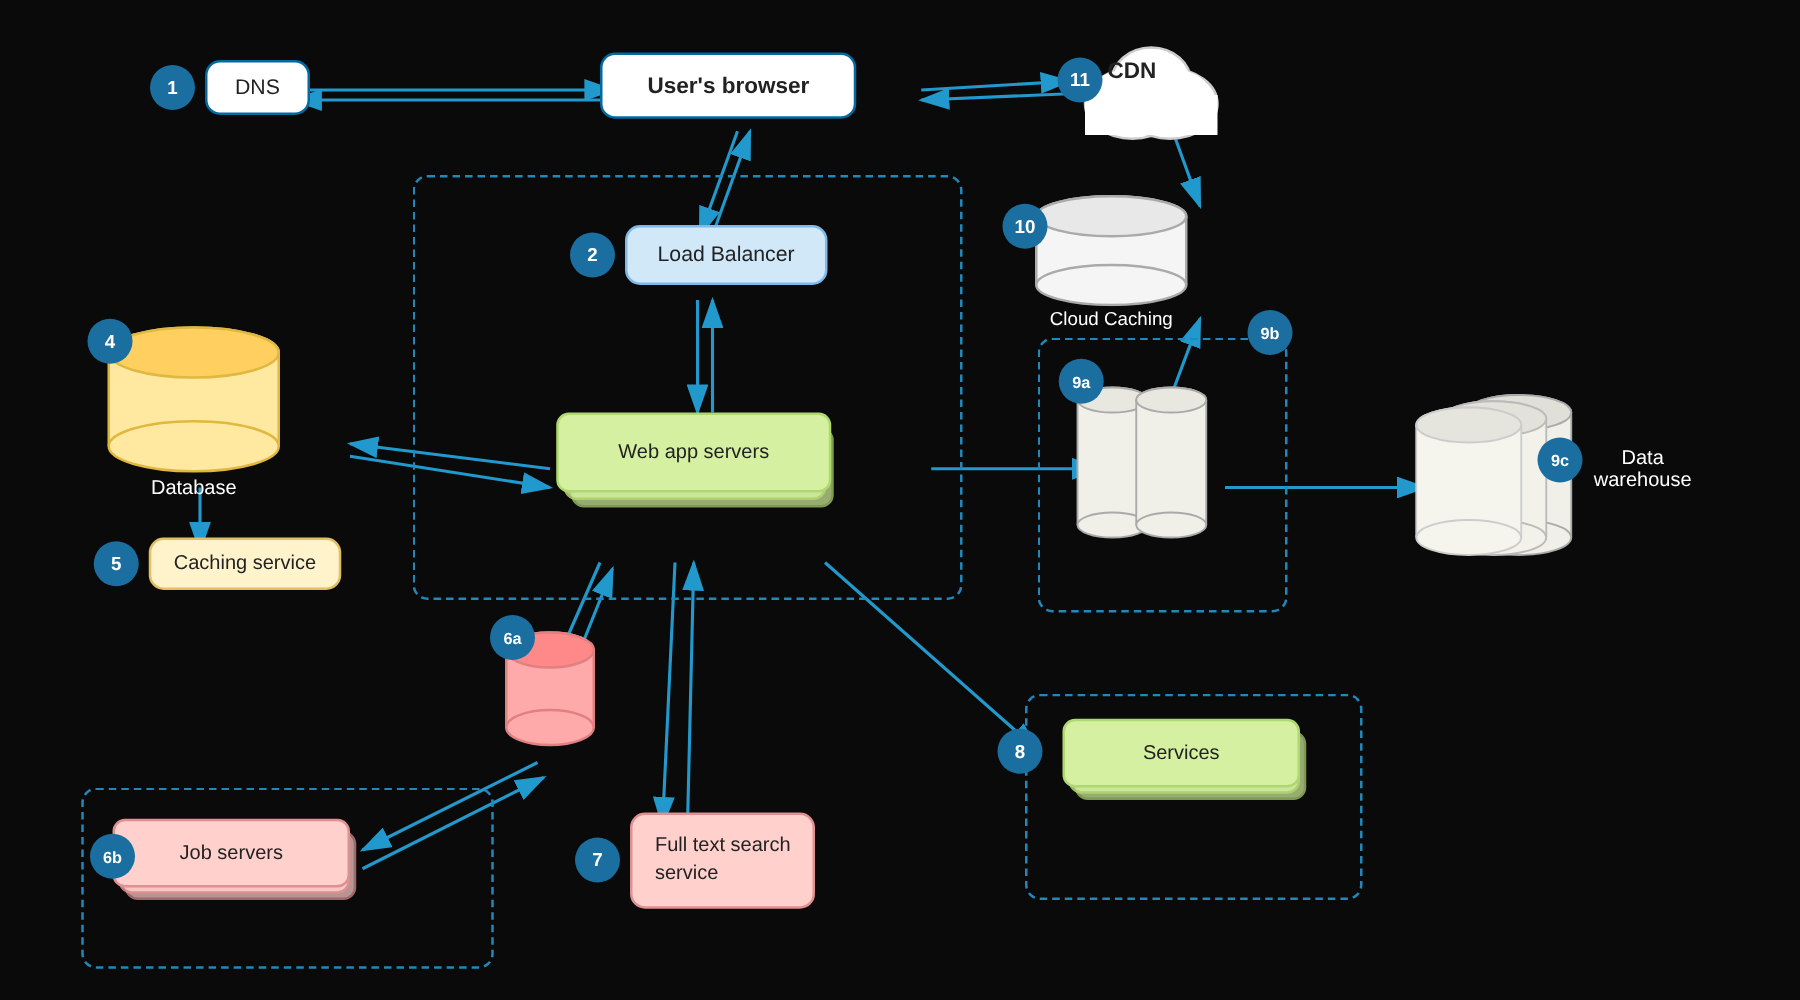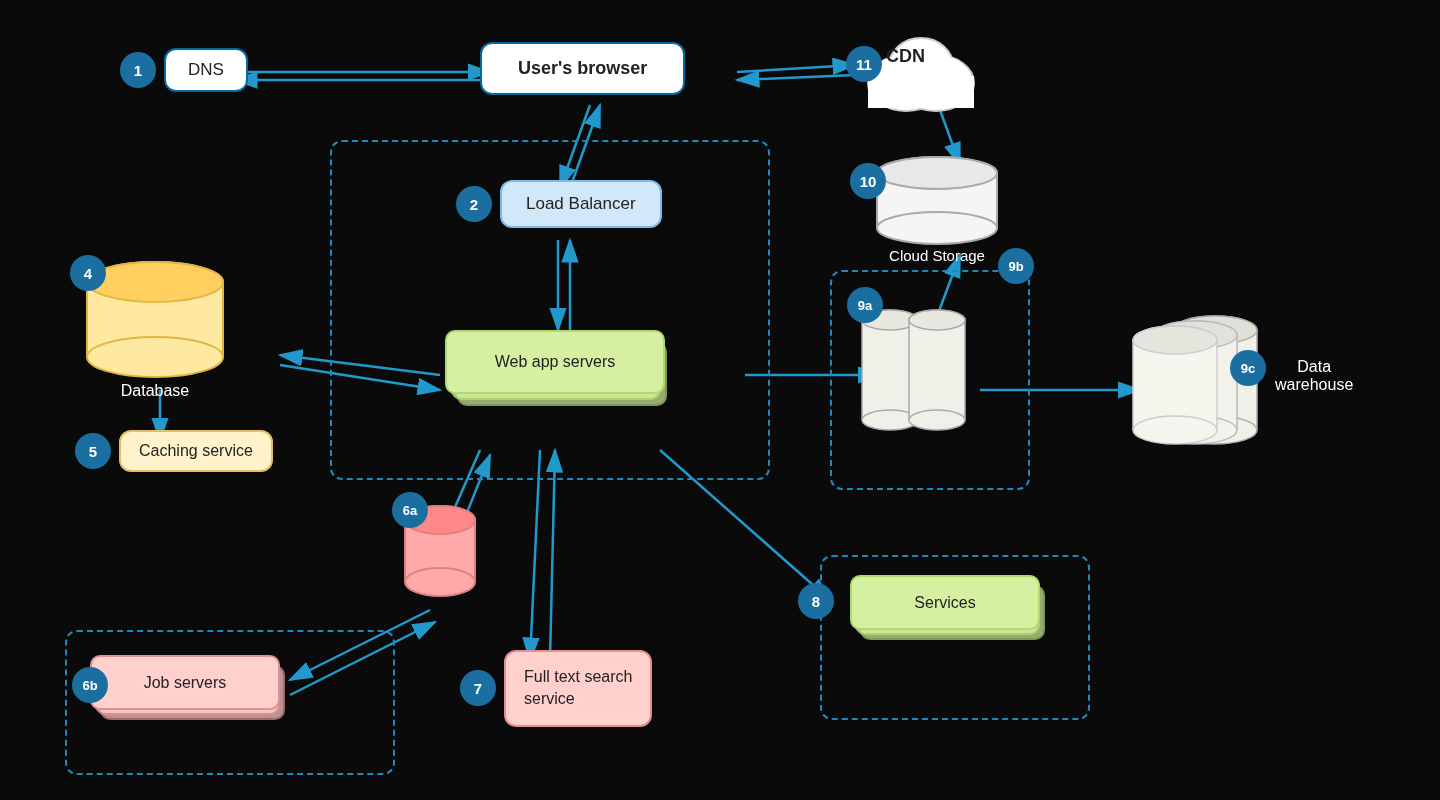--- a/index.html
+++ b/index.html
@@ -166,34 +166,34 @@
 
   <div style="position:absolute; left:456px; top:180px; display:flex; align-items:center; gap:8px;">
     <div class="badge" style="position:relative; transform:none; flex-shrink:0;">
       <span>2</span>
     </div>
     <div class="box blue-light" style="font-size:17px; padding:12px 24px;">
       <span>Load Balancer</span>
     </div>
   </div>
 
-  <div style="position:absolute; left:872px; top:155px; display:flex; flex-direction:column; align-items:center;">
+  <div style="position:absolute; left:824px; top:155px; display:flex; flex-direction:column; align-items:center;">
     <div style="position:absolute; left:-22px; top:8px; width:36px; height:36px; border-radius:50%; background:#1a6fa0; color:white; font-weight:bold; font-size:15px; display:flex; align-items:center; justify-content:center; z-index:10;">
       <span>10</span>
     </div>
     <svg width="130" height="90" viewBox="0 0 130 90">
       <ellipse cx="65" cy="18" rx="60" ry="16" fill="#f5f5f5" stroke="#aaa" stroke-width="2"></ellipse>
       <rect x="5" y="18" width="120" height="55" fill="#f5f5f5" stroke="#aaa" stroke-width="0"></rect>
       <line x1="5" y1="18" x2="5" y2="73" stroke="#aaa" stroke-width="2"></line>
       <line x1="125" y1="18" x2="125" y2="73" stroke="#aaa" stroke-width="2"></line>
       <ellipse cx="65" cy="73" rx="60" ry="16" fill="#f5f5f5" stroke="#aaa" stroke-width="2"></ellipse>
       <ellipse cx="65" cy="18" rx="60" ry="16" fill="#e8e8e8" stroke="#aaa" stroke-width="2"></ellipse>
     </svg>
     <div style="font-size:15px; font-weight:500; color:white; text-align:center; margin-top:2px;">
-      <span>Cloud Storage</span>
+      <span>Cloud Caching</span>
     </div>
   </div>
 
   <div style="position:absolute; left:80px; top:260px; display:flex; flex-direction:column; align-items:center;">
     <div style="position:absolute; left:-10px; top:-5px; width:36px; height:36px; border-radius:50%; background:#1a6fa0; color:white; font-weight:bold; font-size:15px; display:flex; align-items:center; justify-content:center; z-index:10;">
       <span>4</span>
     </div>
     <svg width="150" height="120" viewBox="0 0 150 120">
       <ellipse cx="75" cy="22" rx="68" ry="20" fill="#ffe8a0" stroke="#e0b840" stroke-width="2"></ellipse>
       <rect x="7" y="22" width="136" height="75" fill="#ffe8a0" stroke="#e0b840" stroke-width="0"></rect>

